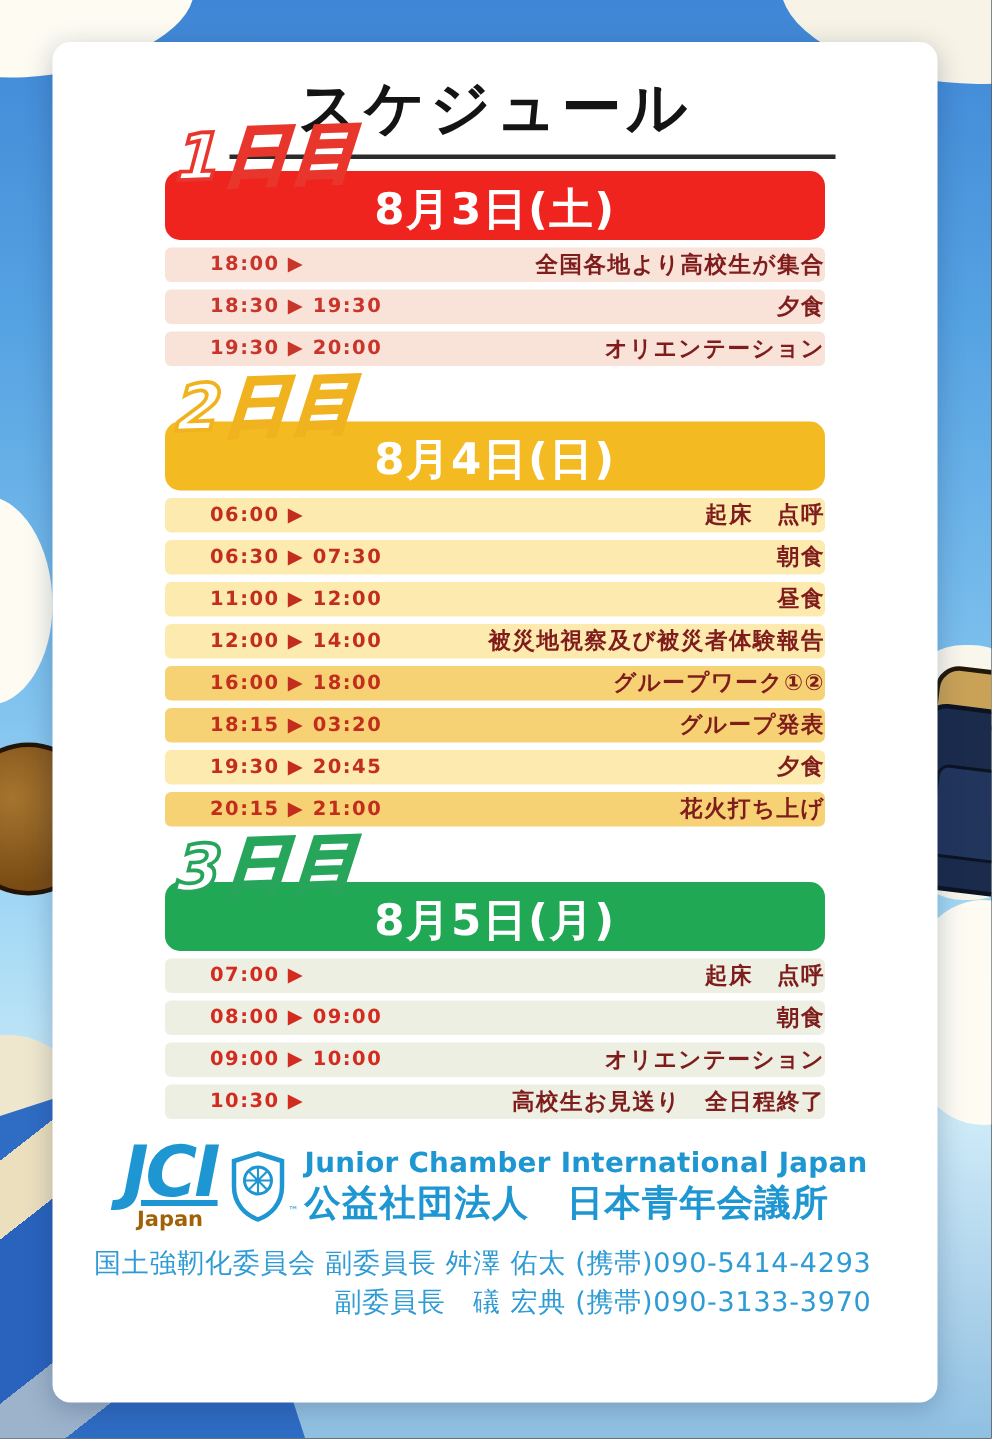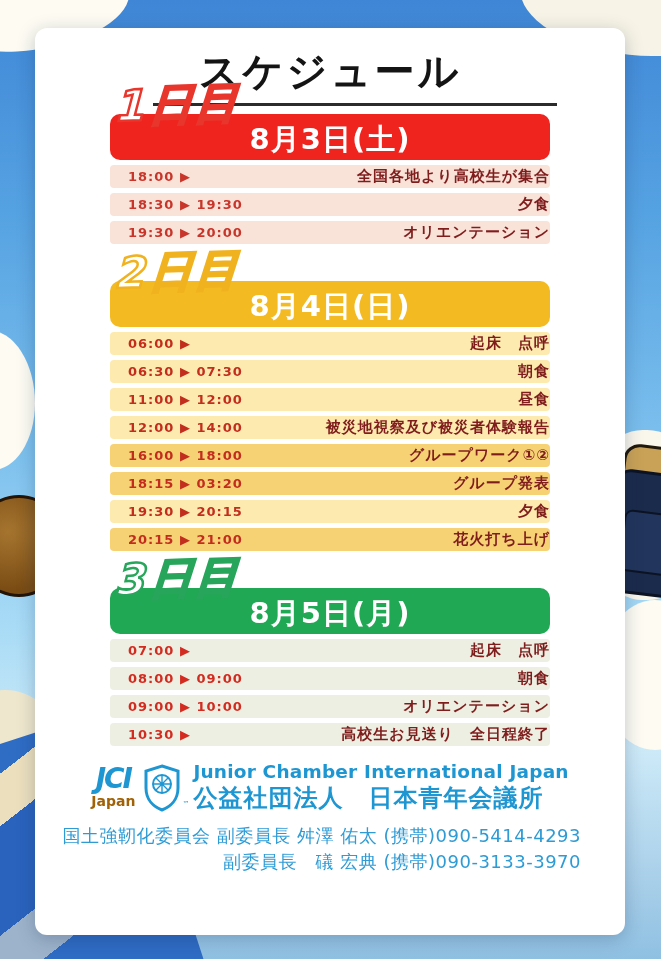--- a/index.html
+++ b/index.html
@@ -58,32 +58,32 @@
     height:46px; border-radius:10px; background:var(--header-bg);
     display:flex; align-items:flex-end; justify-content:center;
   }
   .day-date { color:#fff; font-size:29px; font-weight:800; letter-spacing:1px; }
   .row {
     position:relative; height:23px; margin-top:5px; border-radius:4px;
     background:var(--row-light); display:flex; align-items:center;
   }
   .row.dark { background:var(--row-dark); }
   .row-time {
-    position:absolute; left:18px; font-size:13px; font-weight:700;
+    position:absolute; left:30px; font-size:13px; font-weight:700;
     color:var(--time-color); letter-spacing:1px; white-space:nowrap;
   }
   .row-activity {
     width:100%; box-sizing:border-box; padding-left:20px; text-align:right;
     font-size:15px; font-weight:700; color:#7f1d1d; letter-spacing:1px; white-space:nowrap;
   }
   
   .footer { margin-top:15px; }
   .logo-row { display:flex; justify-content:center; align-items:center; gap:8px; }
   .jci-stack { text-align:center; }
-  .jci-word { font-size:28px; line-height:0.9; font-weight:900; font-style:italic; color:#1e96d2; letter-spacing:-2px; }
+  .jci-word { font-size:47px; line-height:0.9; font-weight:900; font-style:italic; color:#1e96d2; letter-spacing:-2px;text-decoration:underline; }
   .jci-japan { font-size:14px; font-weight:700; color:#a16207; margin-top:2px; }
   .shield-wrap { position:relative; width:38px; height:48px; }
   .tm-mark { position:absolute; right:-8px; bottom:4px; font-size:7px; color:#1e96d2; }
   .org-stack { color:#1e96d2; margin-left:4px; }
   .org-en { font-size:18.5px; font-weight:800; letter-spacing:0.2px; }
   .org-jp { font-size:24px; font-weight:800; margin-top:0; letter-spacing:1px; }
   .contacts {
     margin-top:9px; padding-right:44px; text-align:right;
     color:#2e9bd5; font-size:18px; line-height:1.42; letter-spacing:0.5px;
   }
@@ -166,21 +166,21 @@
     <span class="row-time">16:00 ▶ 18:00</span>
     <span class="row-activity">グループワーク①②</span>
   </div>
 
   <div class="row dark">
     <span class="row-time">18:15 ▶ 03:20</span>
     <span class="row-activity">グループ発表</span>
   </div>
 
   <div class="row">
-    <span class="row-time">19:30 ▶ 20:15</span>
+    <span class="row-time">19:30 ▶ 20:45</span>
     <span class="row-activity">夕食</span>
   </div>
 
   <div class="row dark">
     <span class="row-time">20:15 ▶ 21:00</span>
     <span class="row-activity">花火打ち上げ</span>
   </div>
 
 
 </div>

